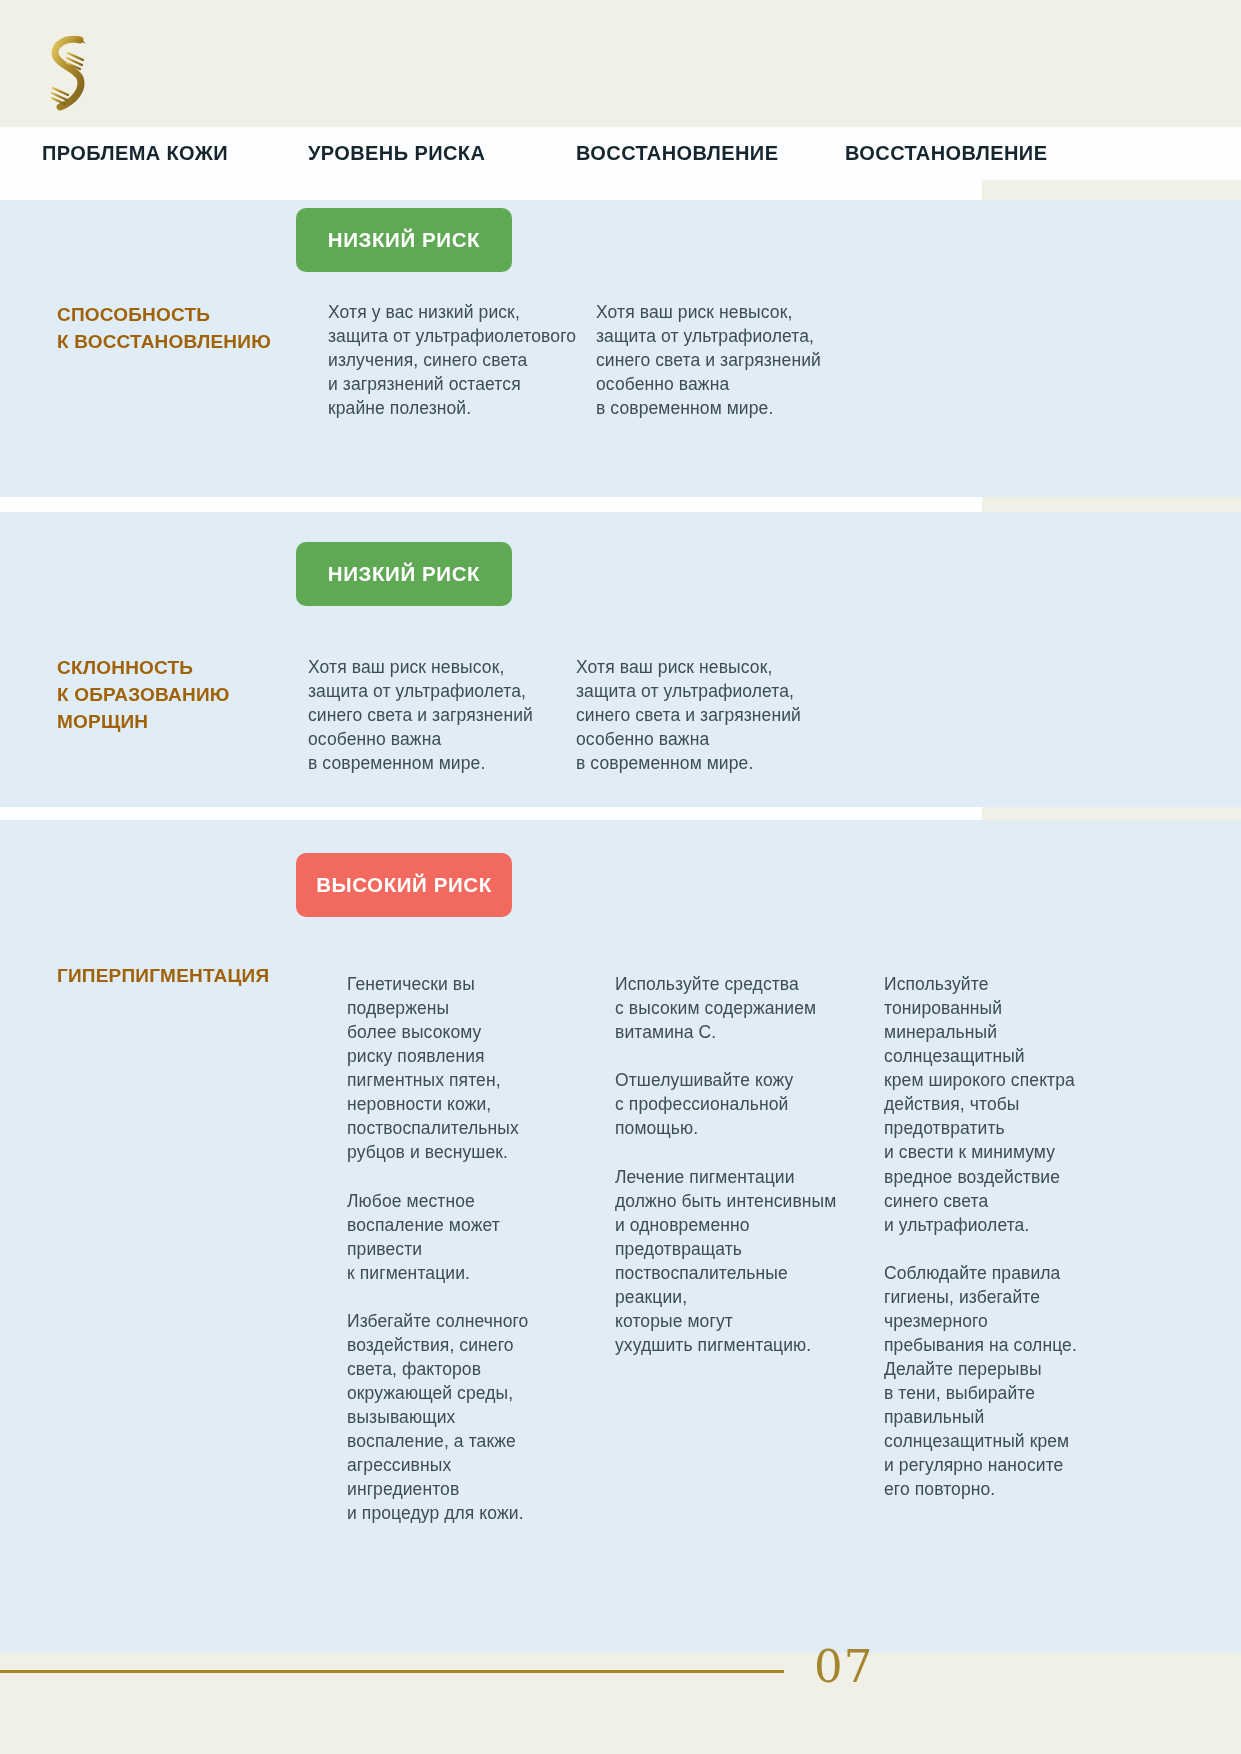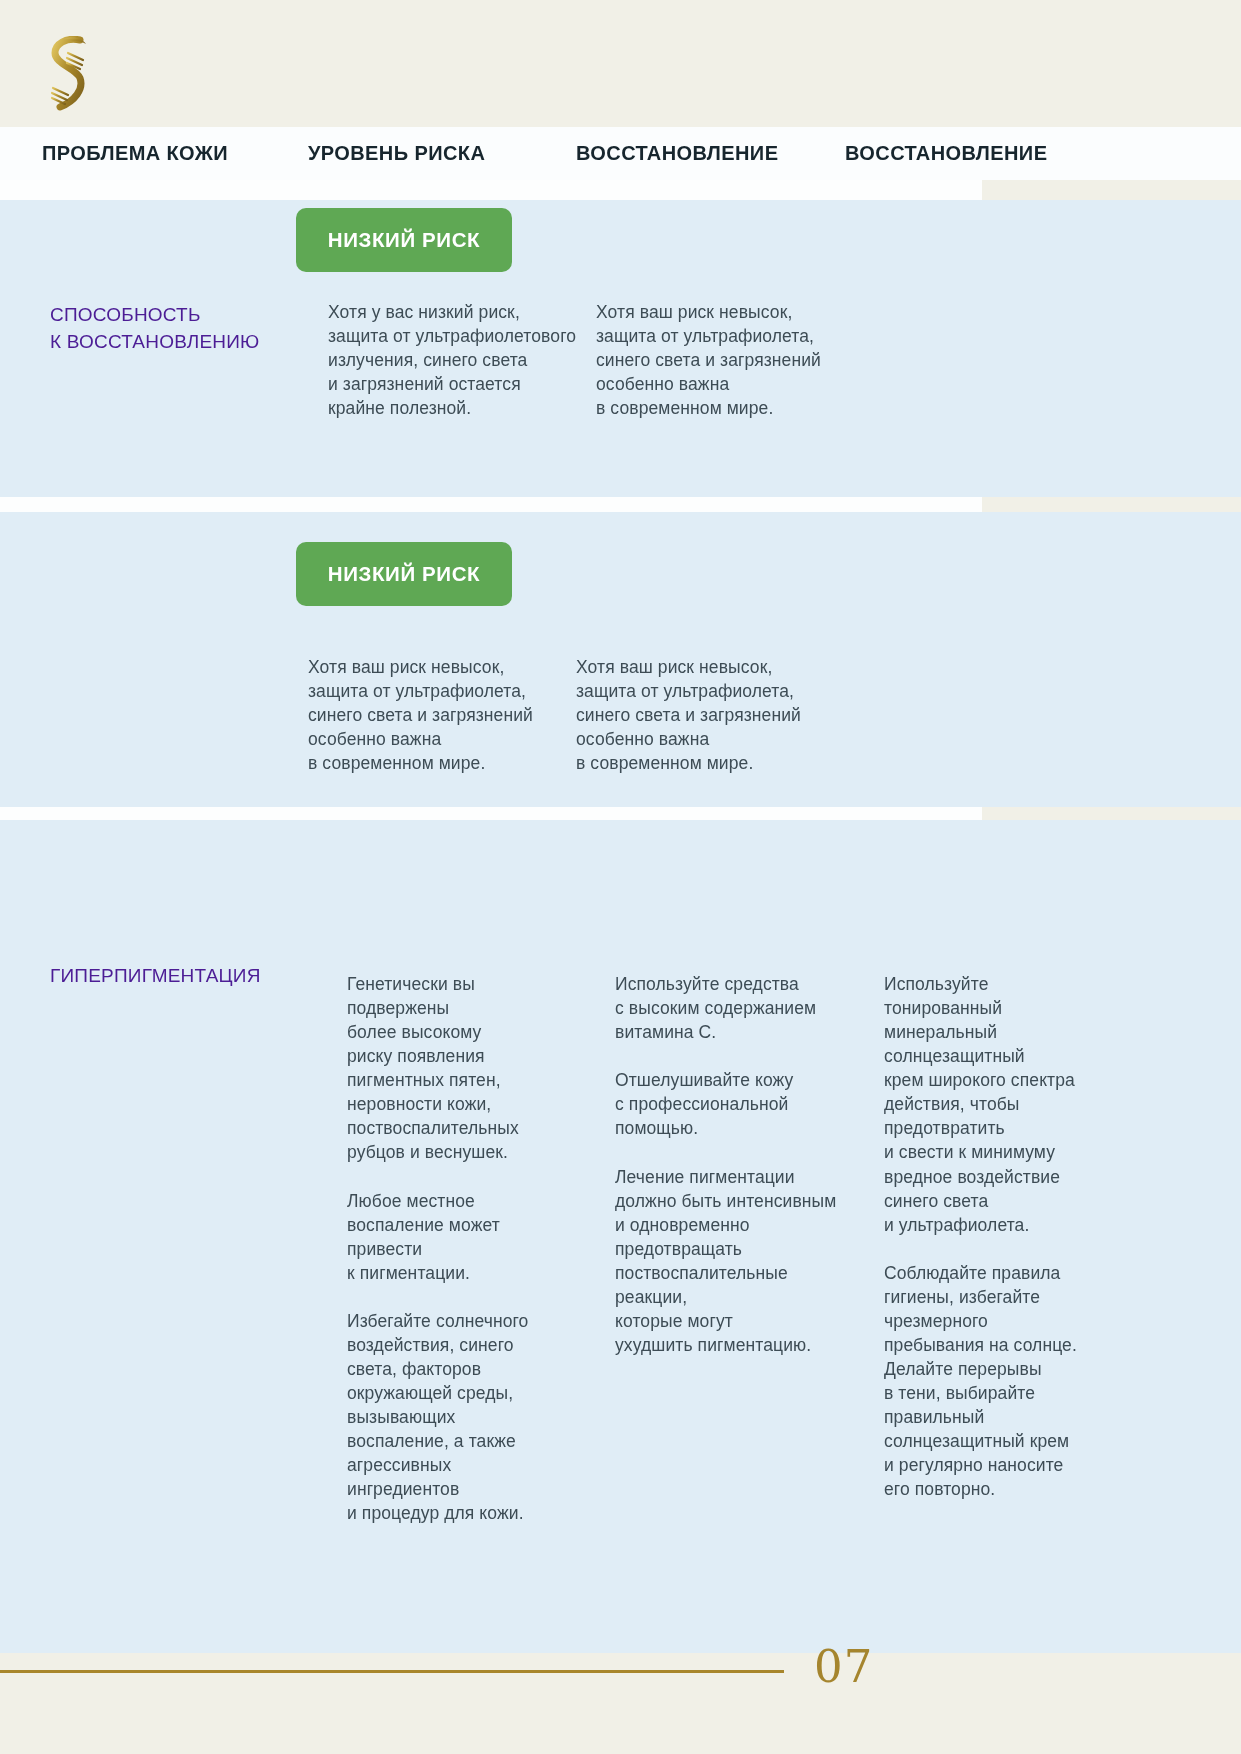--- a/index.html
+++ b/index.html
@@ -39,22 +39,22 @@
     position:absolute;left:296px;width:216px;height:64px;
     border-radius:10px;
     display:flex;align-items:center;justify-content:center;
     color:#ffffff;font-weight:bold;font-size:20.5px;letter-spacing:0.6px;
     white-space:nowrap;
   }
   .sec-1 .risk-badge{top:8px;}
   .sec-2 .risk-badge{top:30px;}
   .sec-3 .risk-badge{top:33px;}
   .col-title{
-    position:absolute;left:50px;width:252px;
-    font-weight:normal;font-size:19px;line-height:1.42;color:#4c1d95;
+    position:absolute;left:57px;width:252px;
+    font-weight:bold;font-size:19px;line-height:1.42;color:#a16207;
     letter-spacing:0.2px;white-space:pre-line;
   }
   .sec-1 .col-title{top:102px;}
   .sec-2 .col-title{top:143px;}
   .sec-3 .col-title{top:143px;}
   .body-text{
     position:absolute;
     font-size:17.5px;line-height:1.375;color:#3d4c55;
     letter-spacing:0.1px;white-space:pre-line;
   }
@@ -121,34 +121,38 @@
     <div class="body-text col-prevention">Хотя ваш риск невысок,
 защита от ультрафиолета,
 синего света и загрязнений
 особенно важна
 в современном мире.</div>
     <div class="body-text col-recovery"></div>
   </div>
 
   <div class="section sec-2">
     <div class="risk-badge" style="background-color: rgb(95, 168, 84);">НИЗКИЙ РИСК</div>
+    <div class="col-title">СКЛОННОСТЬ
+К ОБРАЗОВАНИЮ
+МОРЩИН</div>
     <div class="body-text col-risk-text">Хотя ваш риск невысок,
 защита от ультрафиолета,
 синего света и загрязнений
 особенно важна
 в современном мире.</div>
     <div class="body-text col-prevention">Хотя ваш риск невысок,
 защита от ультрафиолета,
 синего света и загрязнений
 особенно важна
 в современном мире.</div>
     <div class="body-text col-recovery"></div>
   </div>
 
   <div class="section sec-3">
+    <div class="risk-badge" style="background-color: rgb(242, 105, 95);">ВЫСОКИЙ РИСК</div>
     <div class="col-title">ГИПЕРПИГМЕНТАЦИЯ</div>
     <div class="body-text col-risk-text">Генетически вы
 подвержены
 более высокому
 риску появления
 пигментных пятен,
 неровности кожи,
 поствоспалительных
 рубцов и веснушек.
 

